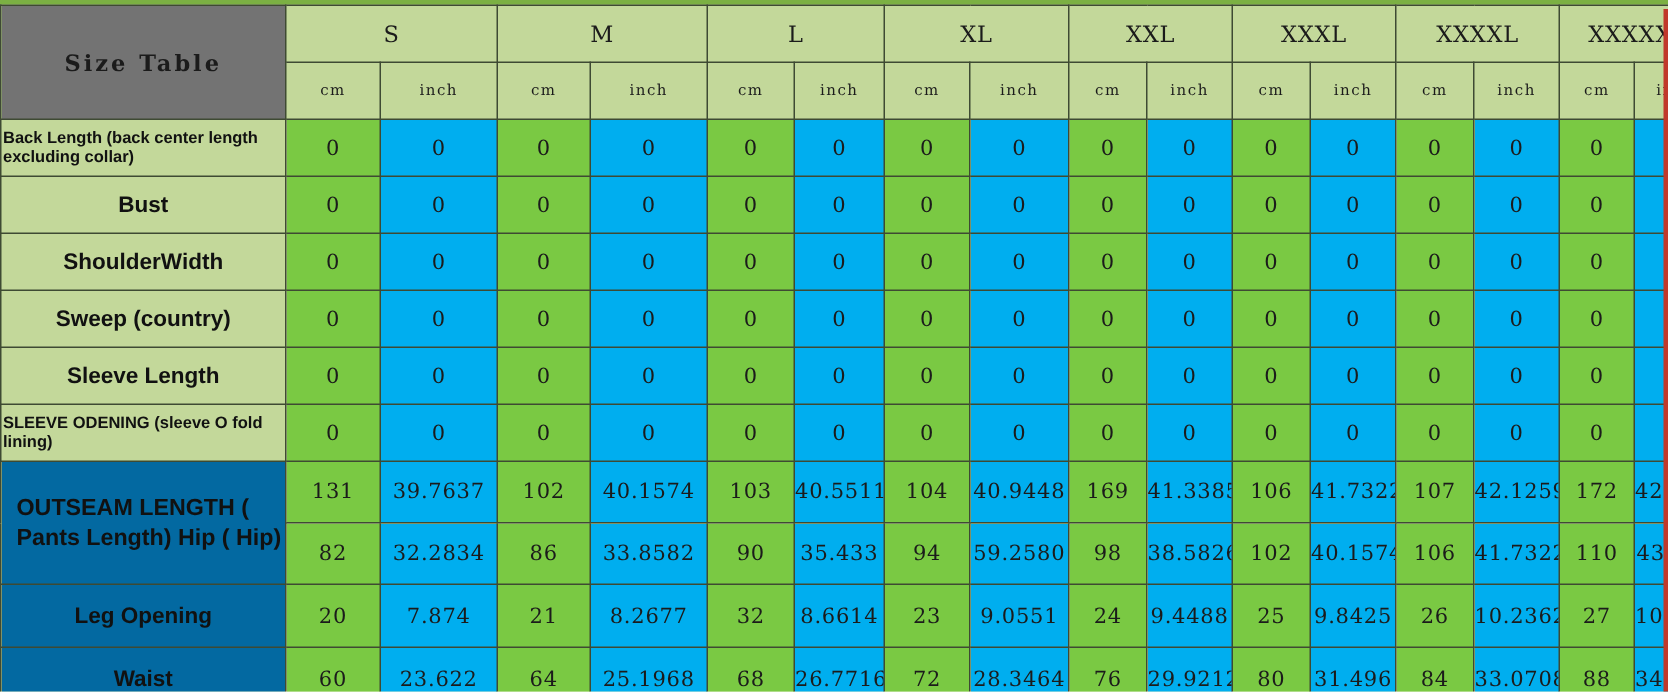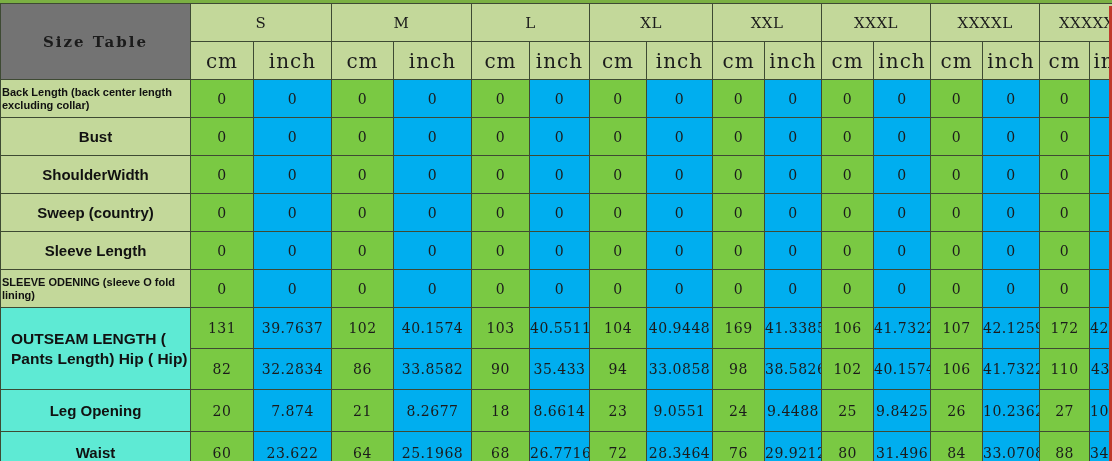--- a/index.html
+++ b/index.html
@@ -47,21 +47,21 @@
     font-family: "DejaVu Serif", serif;
     font-weight: normal;
     font-size: 15px;
     letter-spacing: 1px;
   }
   .hdr-size {
     font-size: 15px;
     letter-spacing: 0.5px;
   }
   .hdr-unit {
-    font-size: 20px;
+    font-size: 10px;
     letter-spacing: 1px;
   }
   .corner-title {
     background: #737373;
     font-family: "DejaVu Serif", serif;
     font-size: 15px;
     letter-spacing: 2px;
     color: #1b1b1b;
   }
 
@@ -75,21 +75,21 @@
     text-align: center;
     padding: 0 6px;
     line-height: 1.18;
   }
   .rowlab.left {
     text-align: left;
     padding-left: 1px;
     font-size: 11px;
   }
   .rowlab.yellow {
-    background: #5eead4;
+    background: #0369a1;
   }
   .rowlab.yellow.big {
     font-size: 15.5px;
     text-align: left;
     padding-left: 10px;
     line-height: 1.25;
   }
 
   
   .cm {
@@ -318,38 +318,38 @@
       </tr>
 
       <tr style="height:41px">
         <td class="cm val">82</td>
         <td class="inch val">32.2834</td>
         <td class="cm val">86</td>
         <td class="inch val">33.8582</td>
         <td class="cm val">90</td>
         <td class="inch val">35.433</td>
         <td class="cm val">94</td>
-        <td class="inch val">33.0858</td>
+        <td class="inch val">59.2580</td>
         <td class="cm val">98</td>
         <td class="inch val">38.5826</td>
         <td class="cm val">102</td>
         <td class="inch val">40.1574</td>
         <td class="cm val">106</td>
         <td class="inch val">41.7322</td>
         <td class="cm val">110</td>
         <td class="inch val">43.307</td>
       </tr>
 
       <tr style="height:42px">
         <td class="rowlab yellow">Leg Opening</td>
         <td class="cm val">20</td>
         <td class="inch val">7.874</td>
         <td class="cm val">21</td>
         <td class="inch val">8.2677</td>
-        <td class="cm val">18</td>
+        <td class="cm val">32</td>
         <td class="inch val">8.6614</td>
         <td class="cm val">23</td>
         <td class="inch val">9.0551</td>
         <td class="cm val">24</td>
         <td class="inch val">9.4488</td>
         <td class="cm val">25</td>
         <td class="inch val">9.8425</td>
         <td class="cm val">26</td>
         <td class="inch val">10.2362</td>
         <td class="cm val">27</td>

